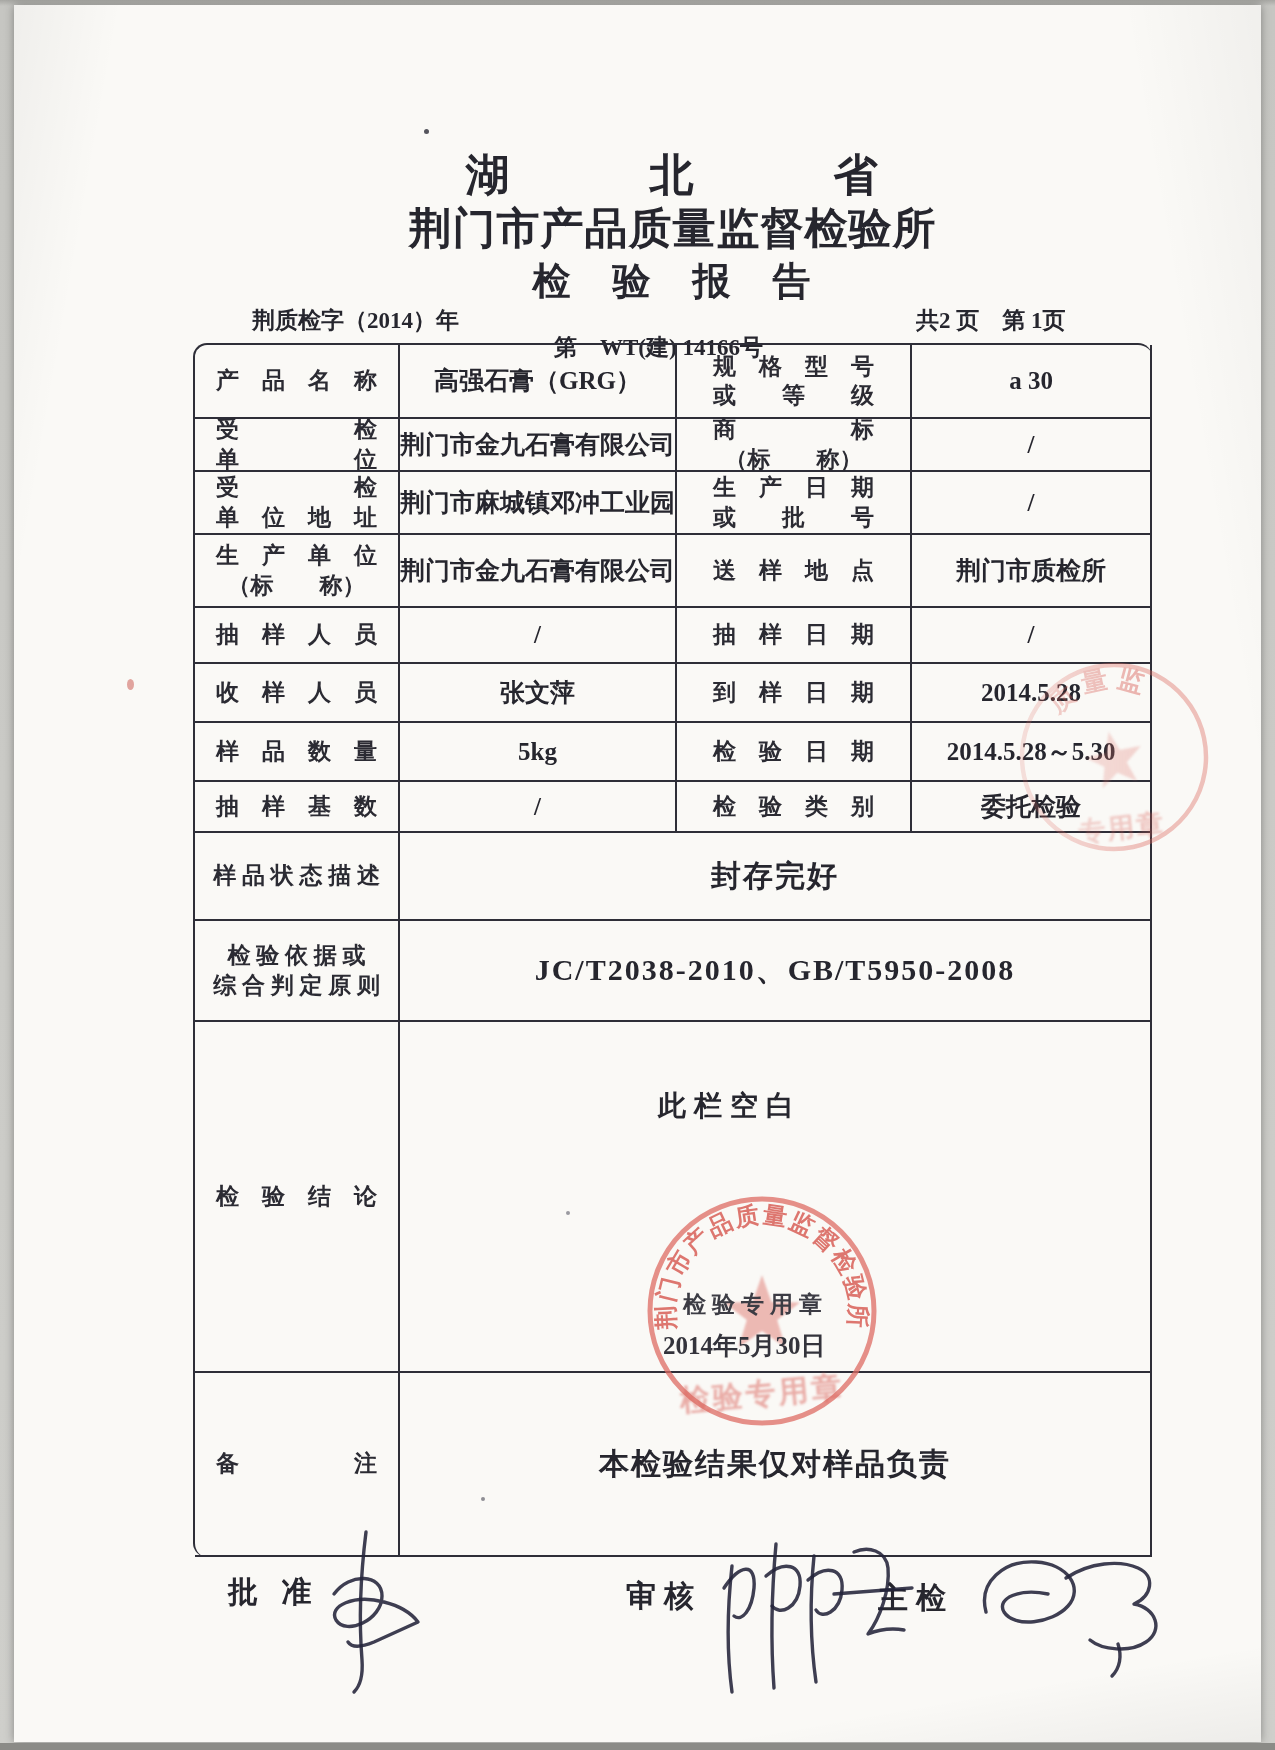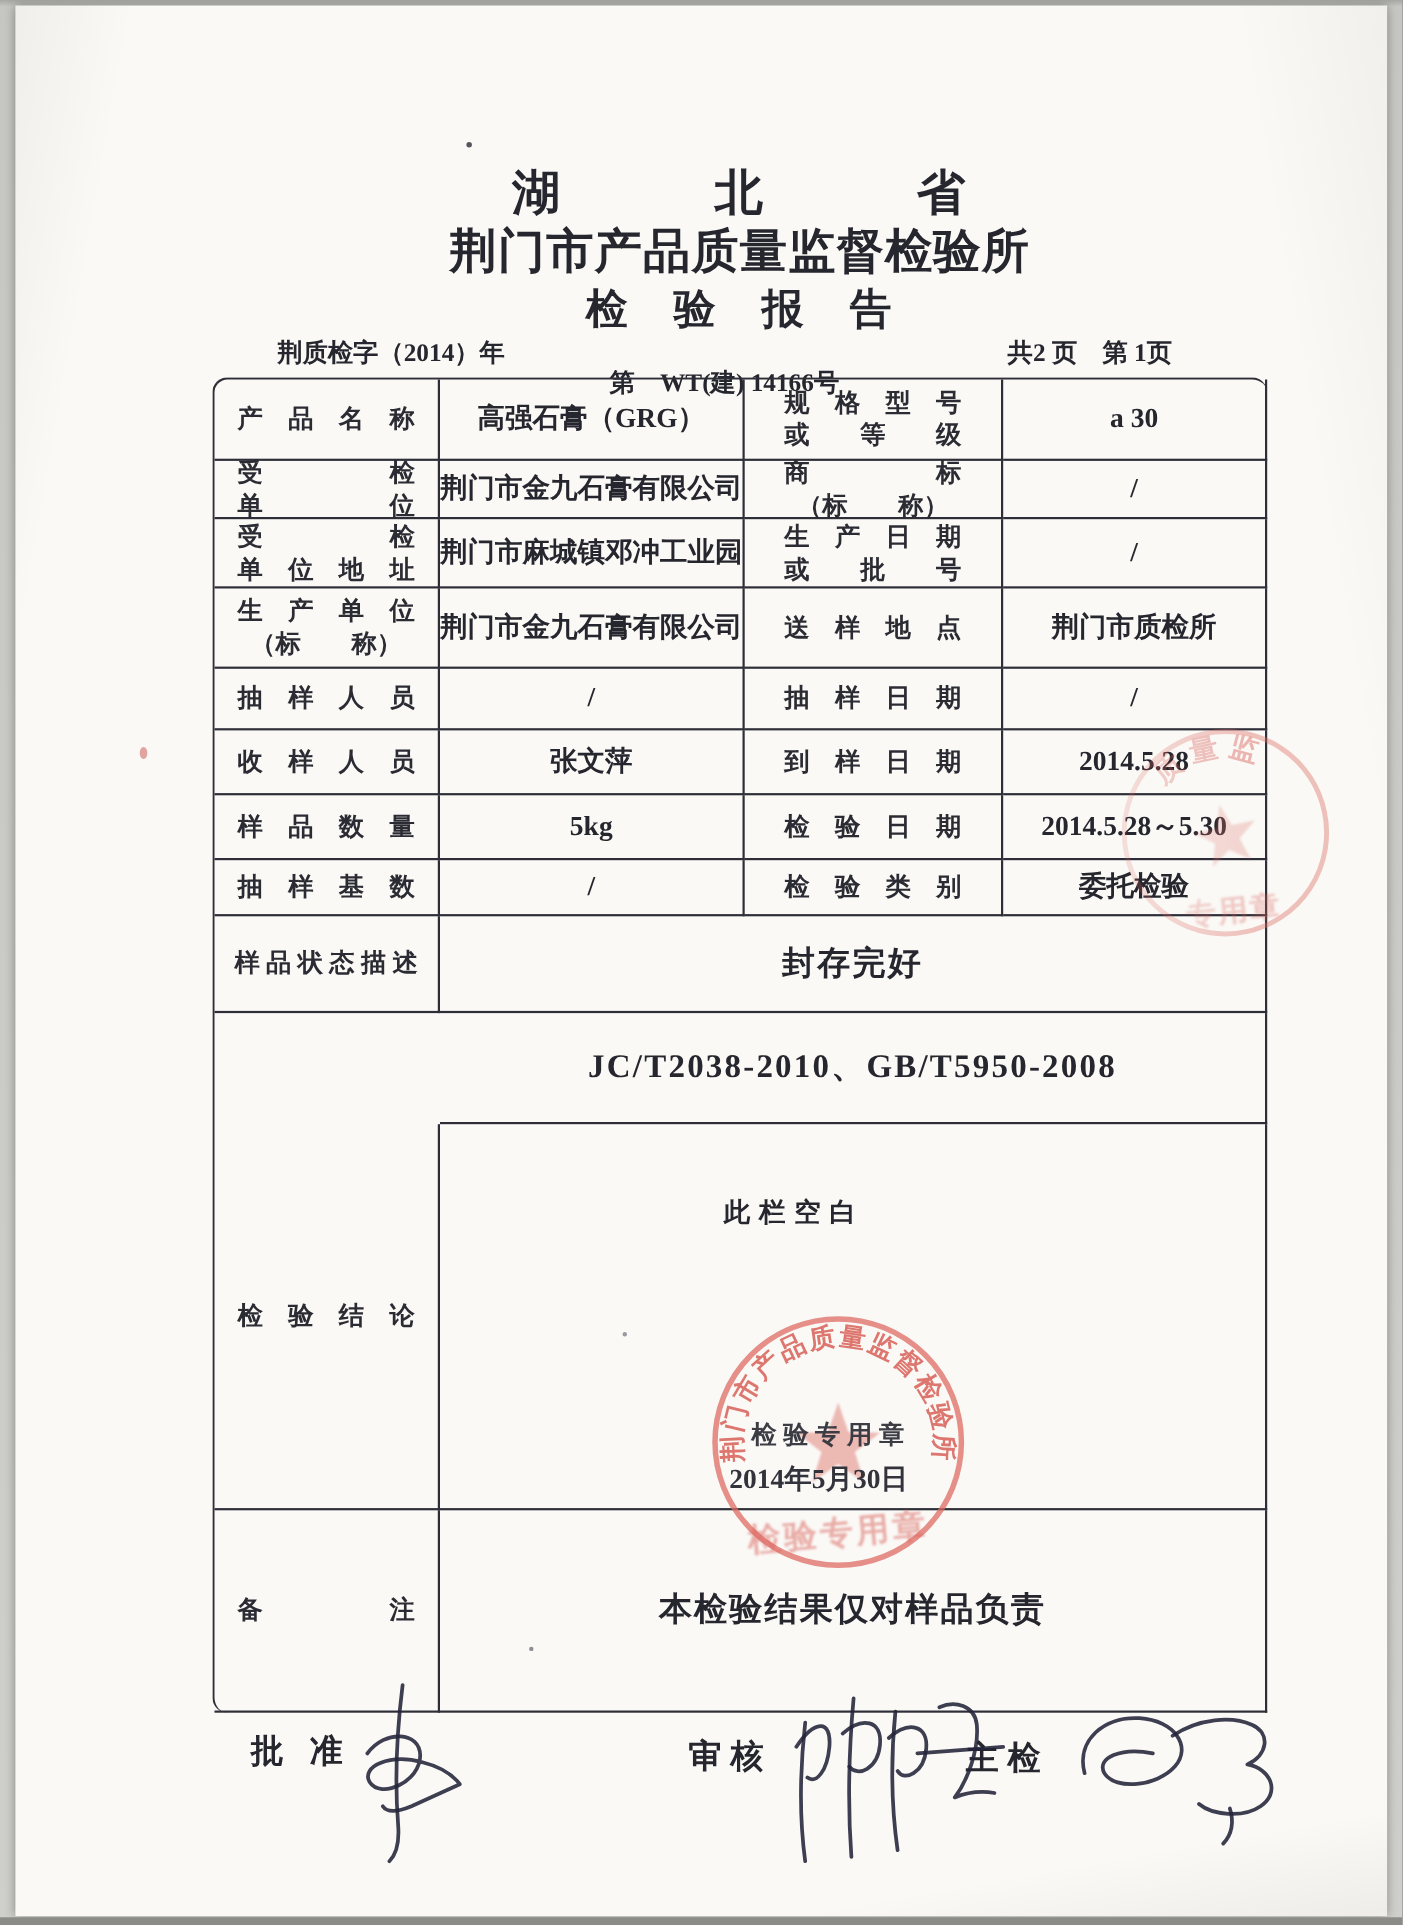--- a/index.html
+++ b/index.html
@@ -33,21 +33,21 @@
        grid-template-rows:74px 53px 63px 73px 56px 59px 59px 51px 88px 101px 351px auto;border-radius:14px;}
   .cell{box-sizing:border-box;border-right:2px solid #2e2e38;border-bottom:2px solid #2e2e38;
         display:flex;align-items:center;justify-content:center;text-align:center;
         white-space:pre-line;line-height:1.28;overflow:visible;}
   .lbl{font-size:23px;color:#2b2b33;}
   .val{font-size:25px;}
   .w3{grid-column:2 / span 3;}
   .vbig{font-size:30px;letter-spacing:2px;}
   .concl{position:relative;display:block;}
 
-  .blank-note{position:absolute;left:258px;top:66px;font-size:24px;letter-spacing:8px;white-space:nowrap;}
+  .blank-note{position:absolute;left:258px;top:66px;font-size:28px;letter-spacing:8px;white-space:nowrap;}
   .stamp-main{position:absolute;left:230px;top:157px;width:264px;height:264px;}
   .stamp-print-label{position:absolute;left:283px;top:268px;font-size:23px;letter-spacing:6px;color:#3c3c44;white-space:nowrap;}
   .stamp-print-date{position:absolute;left:263px;top:308px;font-size:25px;color:#33333b;white-space:nowrap;}
 
   .stamp-side{position:absolute;left:1002px;top:645px;width:224px;height:224px;
               opacity:.5;transform:rotate(-12deg);
               -webkit-mask-image:linear-gradient(100deg,rgba(0,0,0,.3),#000 60%);
               mask-image:linear-gradient(100deg,rgba(0,0,0,.3),#000 60%);}
 
   .signs span{position:absolute;font-size:30px;letter-spacing:8px;white-space:nowrap;}
@@ -131,20 +131,22 @@
     <div class="cell val">2014.5.28～5.30</div>
 
     <div class="cell lbl">抽　样　基　数</div>
     <div class="cell val">/</div>
     <div class="cell lbl">检　验　类　别</div>
     <div class="cell val">委托检验</div>
 
     <div class="cell lbl">样 品 状 态 描 述</div>
     <div class="cell val w3 vbig">封存完好</div>
 
+    <div class="cell lbl">检 验 依 据 或
+综 合 判 定 原 则</div>
     <div class="cell val w3 vbig">JC/T2038-2010、GB/T5950-2008</div>
 
     <div class="cell lbl">检　验　结　论</div>
     <div class="cell w3 concl">
       <div class="blank-note">此栏空白</div>
 
       <svg class="stamp-main" viewBox="0 0 264 264" xmlns="http://www.w3.org/2000/svg">
         <defs>
           <filter id="blur1">
               <feGaussianBlur stdDeviation="0.8"></feGaussianBlur>

